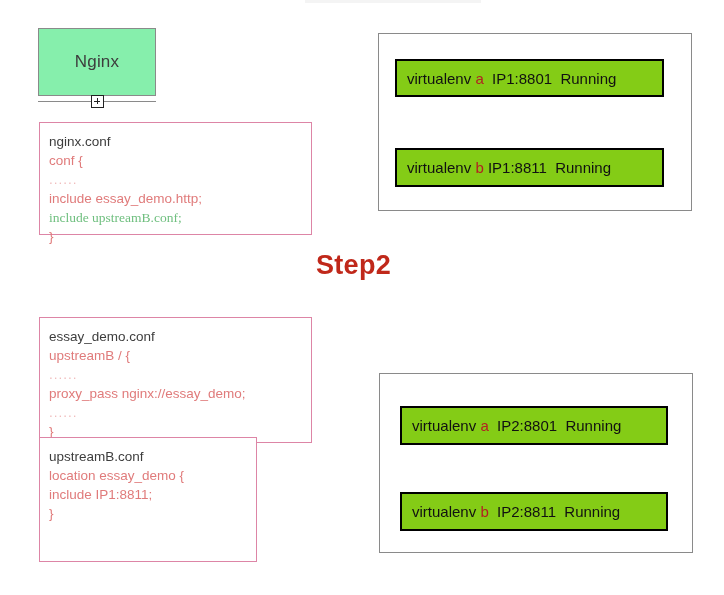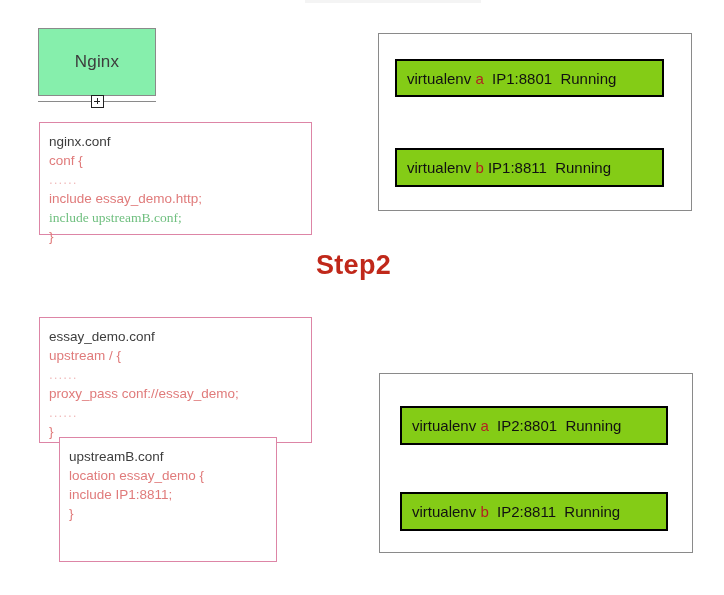--- a/index.html
+++ b/index.html
@@ -69,21 +69,21 @@
     line-height: 19px;
     white-space: pre;
   }
   .c-title  { color: #3d3d3d; }
   .c-pink   { color: #e07b7b; }
   .c-green  { color: #6fbf7f; font-family: Liberation Serif, serif; }
   .c-dots   { color: #f0bdbd; letter-spacing: 1px; }
 
   .card-nginx   { left: 39px;  top: 122px; width: 273px; height: 113px; }
   .card-essay   { left: 39px;  top: 285px; width: 273px; height: 126px; margin-top: 32px; }
-  .card-upstream{ left: 39px;  top: 437px; width: 218px; height: 125px; margin-left: 20px; }
+  .card-upstream{ left: 39px;  top: 437px; width: 218px; height: 125px; }
 
   
   .step-label {
     left: 316px; top: 250px;
     font-size: 27px;
     font-weight: bold;
     color: #c0281a;
     letter-spacing: .3px;
   }
 
@@ -130,23 +130,23 @@
   <div class="conf-line c-title">nginx.conf</div>
   <div class="conf-line c-pink">conf {</div>
   <div class="conf-line c-dots">......</div>
   <div class="conf-line c-pink">include essay_demo.http;</div>
   <div class="conf-line c-green">include upstreamB.conf;</div>
   <div class="conf-line c-pink">}</div>
 </div>
 
 <div class="abs conf-card card-essay">
   <div class="conf-line c-title">essay_demo.conf</div>
-  <div class="conf-line c-pink">upstream / {</div>
+  <div class="conf-line c-pink">upstreamB / {</div>
   <div class="conf-line c-dots">......</div>
-  <div class="conf-line c-pink">proxy_pass conf://essay_demo;</div>
+  <div class="conf-line c-pink">proxy_pass nginx://essay_demo;</div>
   <div class="conf-line c-dots">......</div>
   <div class="conf-line c-pink">}</div>
 </div>
 
 <div class="abs conf-card card-upstream">
   <div class="conf-line c-title">upstreamB.conf</div>
   <div class="conf-line c-pink">location essay_demo {</div>
   <div class="conf-line c-pink">include IP1:8811;</div>
   <div class="conf-line c-pink">}</div>
 </div>

